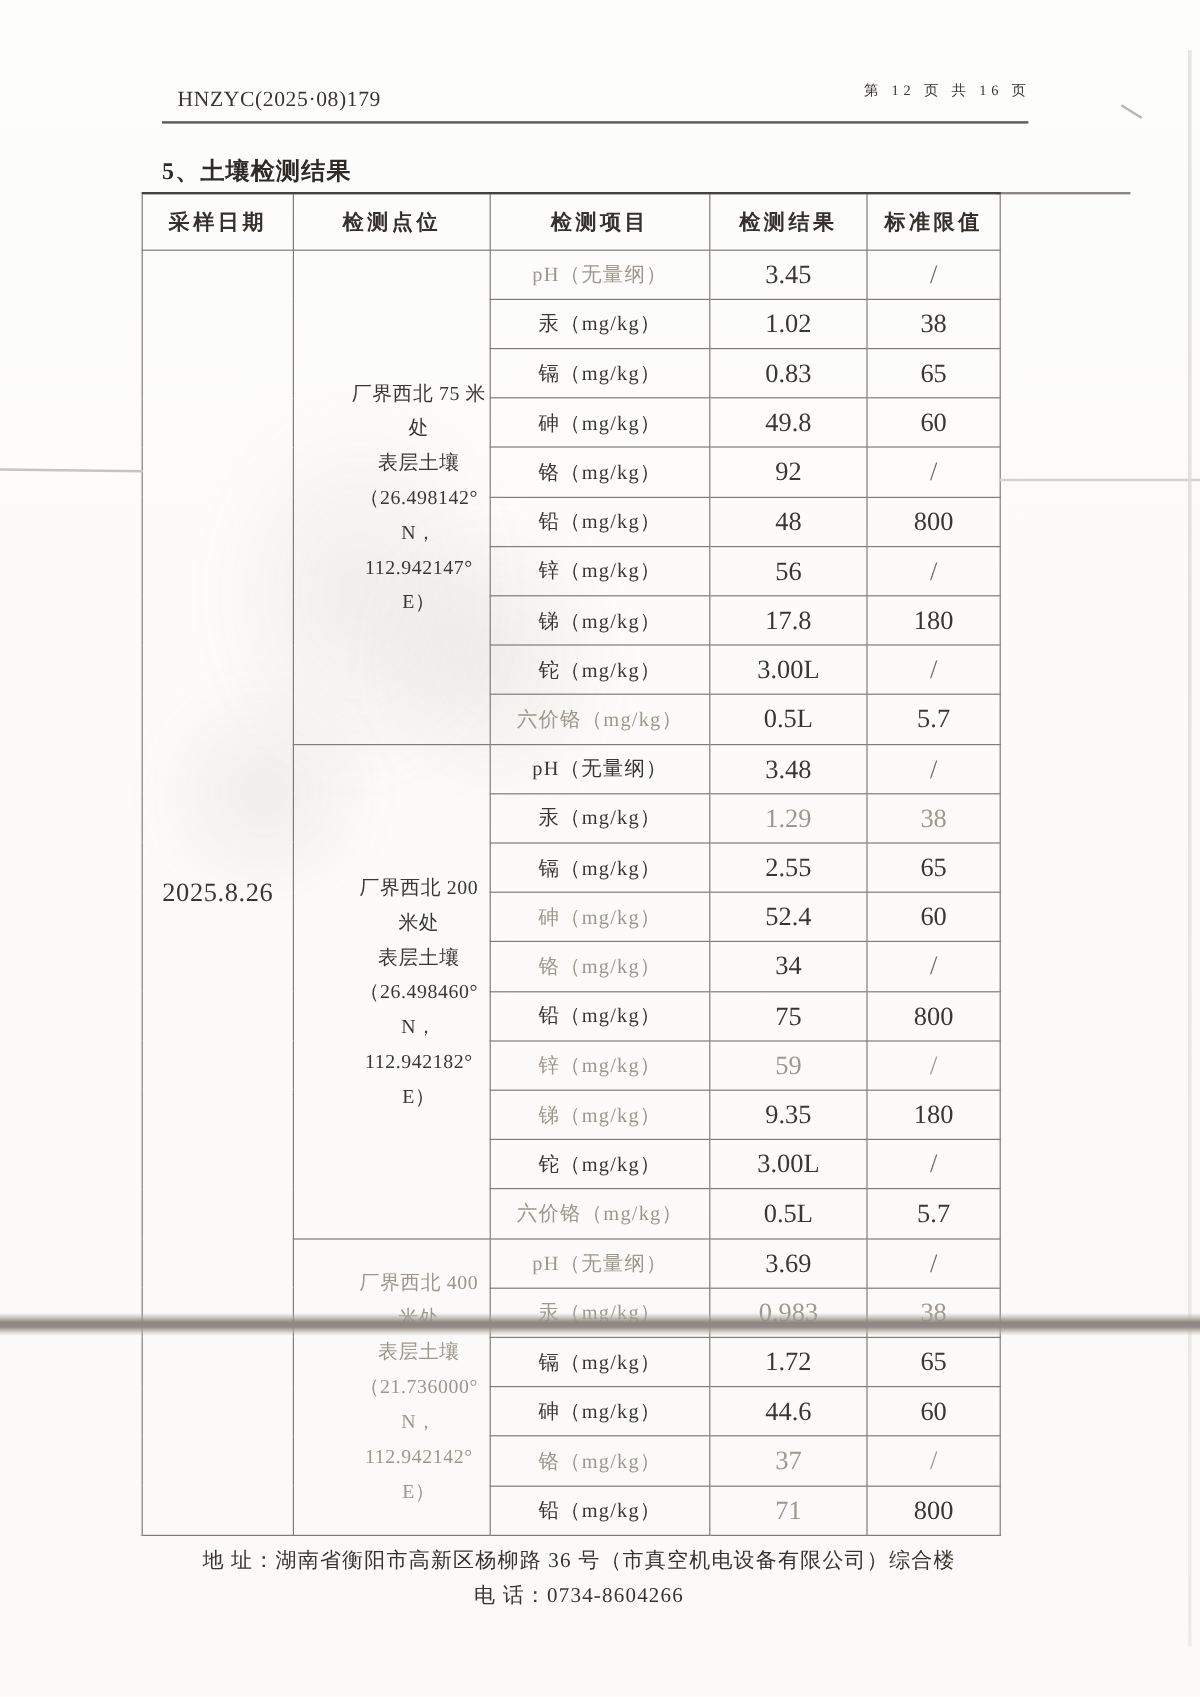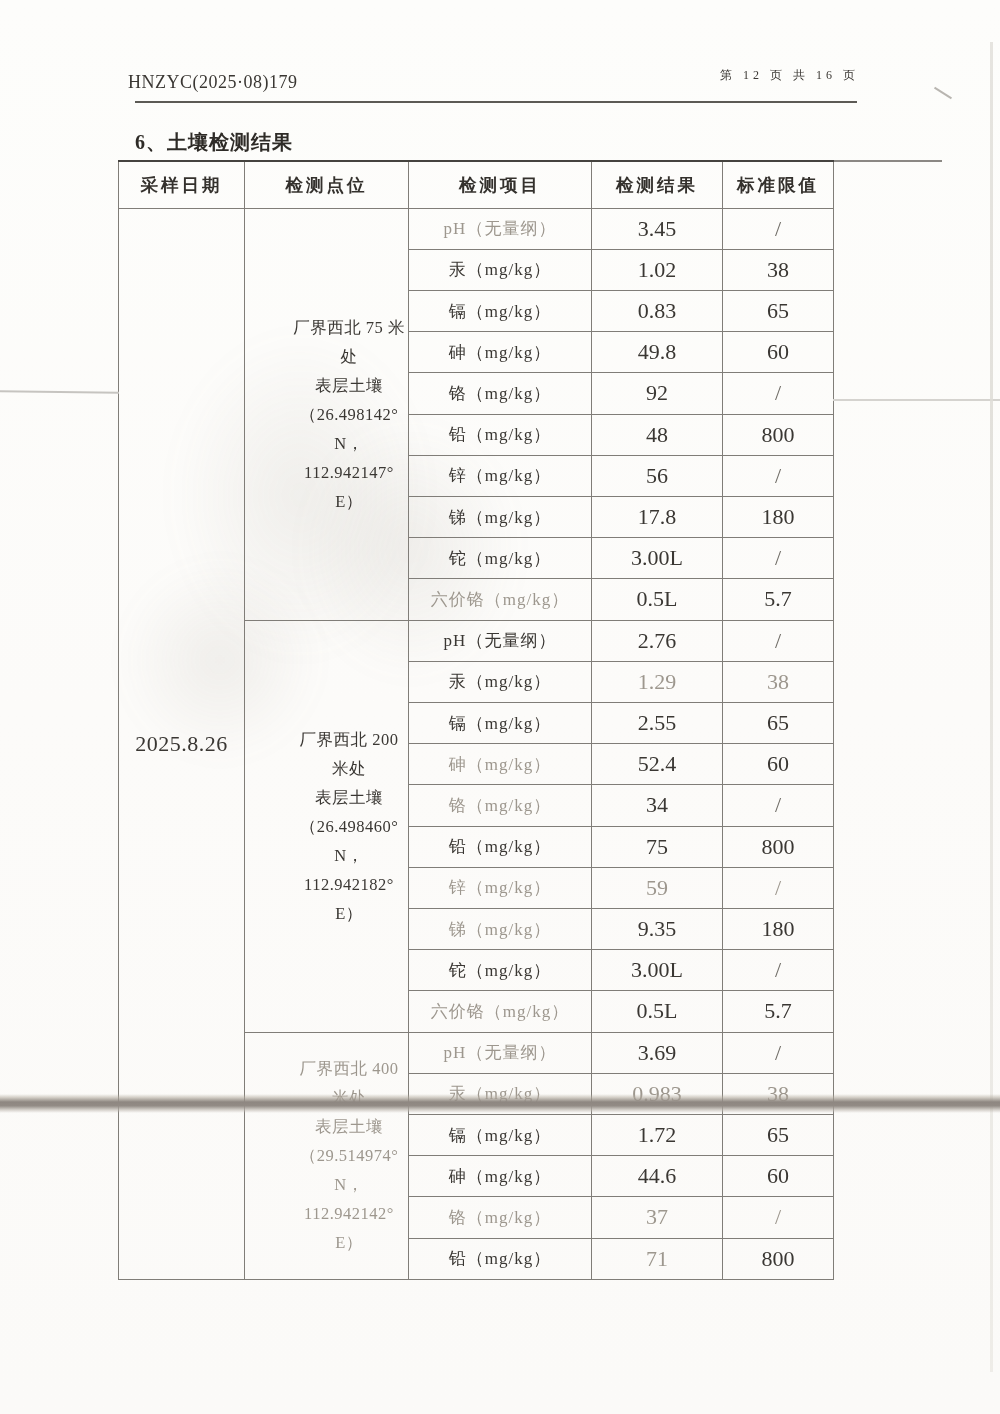--- a/index.html
+++ b/index.html
@@ -16,21 +16,21 @@
   }
   :root {
     --ink: #3a3733;
     --faded: #9d978e;
     --line: #85827d;
   }
   .abs { position: absolute; }
 
   
   #doc-number {
-    left: 128px; top: 72px;
+    left: 148px; top: 72px;
     font-size: 18px; color: var(--ink); letter-spacing: 0.5px;
   }
   #page-indicator {
     top: 67px; right: 141px;
     font-size: 12px; color: var(--ink); letter-spacing: 4px;
   }
   #header-rule {
     left: 135px; top: 101px; width: 722px; height: 2px;
     background: #5c5a55;
   }
@@ -123,21 +123,21 @@
 
   <div class="abs watermark" id="wm1"></div>
   <div class="abs watermark" id="wm2"></div>
   <div class="abs watermark" id="wm3"></div>
 
   <div class="abs" id="doc-number">HNZYC(2025·08)179</div>
   <div class="abs" id="page-indicator">第 12 页 共 16 页</div>
   <div class="abs" id="header-rule"></div>
   <div class="abs" id="corner-mark"></div>
 
-  <div class="abs" id="section-title">6、土壤检测结果</div>
+  <div class="abs" id="section-title">5、土壤检测结果</div>
 
   <div class="abs" id="table-top-ext"></div>
 
   <div class="abs" id="table-wrap">
     <table>
       <colgroup>
         <col style="width:126px">
           <col style="width:164px">
           <col style="width:183px">
           <col style="width:131px">
@@ -211,21 +211,21 @@
             <td class="limit">5.7</td>
           </tr>
           <tr>
             <td rowspan="10" class="loc-cell">
               <div>厂界西北 200 米处</div>
               <div>表层土壤</div>
               <div>（26.498460° N，</div>
               <div>112.942182° E）</div>
             </td>
             <td class="item">pH（无量纲）</td>
-            <td class="result">2.76</td>
+            <td class="result">3.48</td>
             <td class="limit slash">/</td>
           </tr>
           <tr>
             <td class="item">汞（mg/kg）</td>
             <td class="result fade">1.29</td>
             <td class="limit fade">38</td>
           </tr>
           <tr>
             <td class="item">镉（mg/kg）</td>
             <td class="result">2.55</td>
@@ -263,21 +263,21 @@
           </tr>
           <tr>
             <td class="item fade">六价铬（mg/kg）</td>
             <td class="result">0.5L</td>
             <td class="limit">5.7</td>
           </tr>
           <tr>
             <td rowspan="6" class="loc-cell fade">
               <div>厂界西北 400 米处</div>
               <div>表层土壤</div>
-              <div>（29.514974° N，</div>
+              <div>（21.736000° N，</div>
               <div>112.942142° E）</div>
             </td>
             <td class="item fade">pH（无量纲）</td>
             <td class="result">3.69</td>
             <td class="limit slash">/</td>
           </tr>
           <tr>
             <td class="item fade">汞（mg/kg）</td>
             <td class="result fade">0.983</td>
             <td class="limit fade">38</td>
@@ -305,14 +305,18 @@
         </tbody>
     </table>
   </div>
 
   <div class="abs" id="fold-line-left"></div>
   <div class="abs" id="fold-line-right"></div>
   <div class="abs" id="scan-band"></div>
   <div class="abs" id="edge-streak"></div>
   <div class="abs" id="corner-shadow"></div>
 
+  <div class="abs" id="footer">
+    <div>地 址：湖南省衡阳市高新区杨柳路 36 号（市真空机电设备有限公司）综合楼</div>
+    <div>电 话：0734-8604266</div>
+  </div>
 
 </div>
 
 </body></html>

